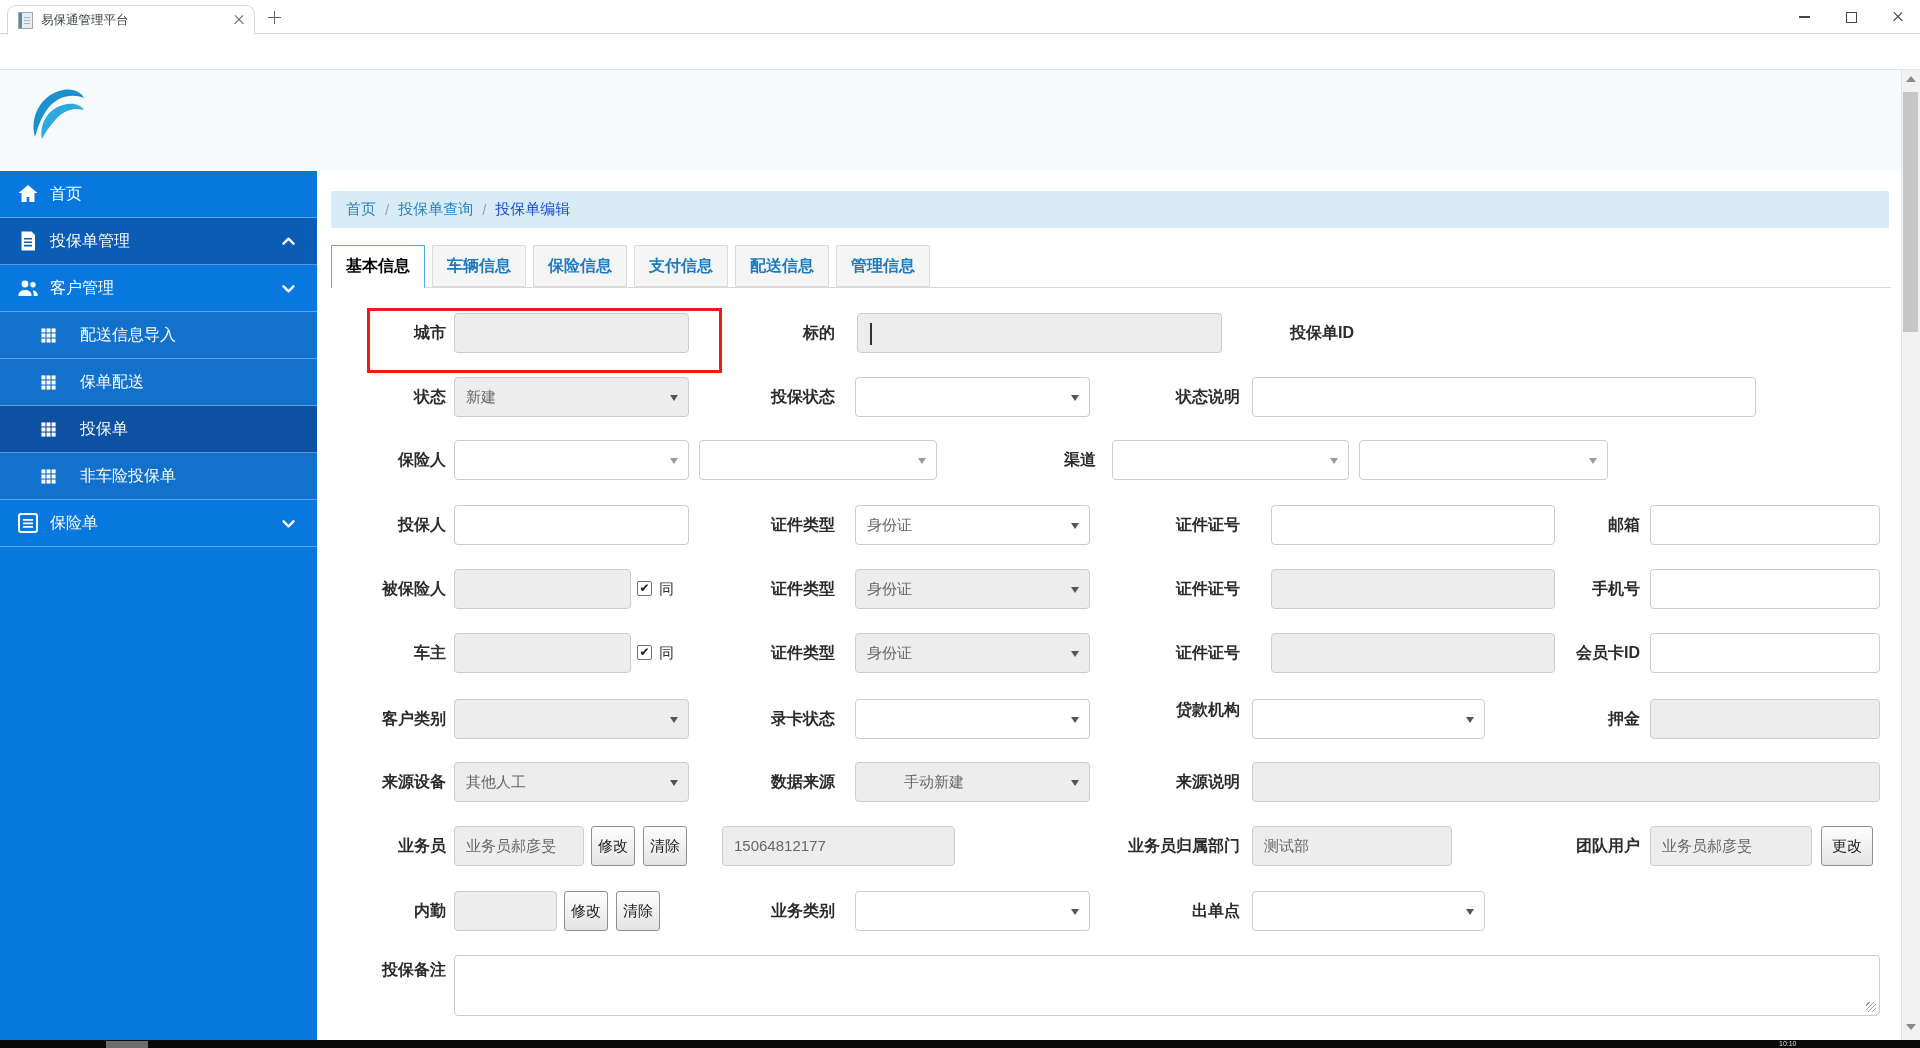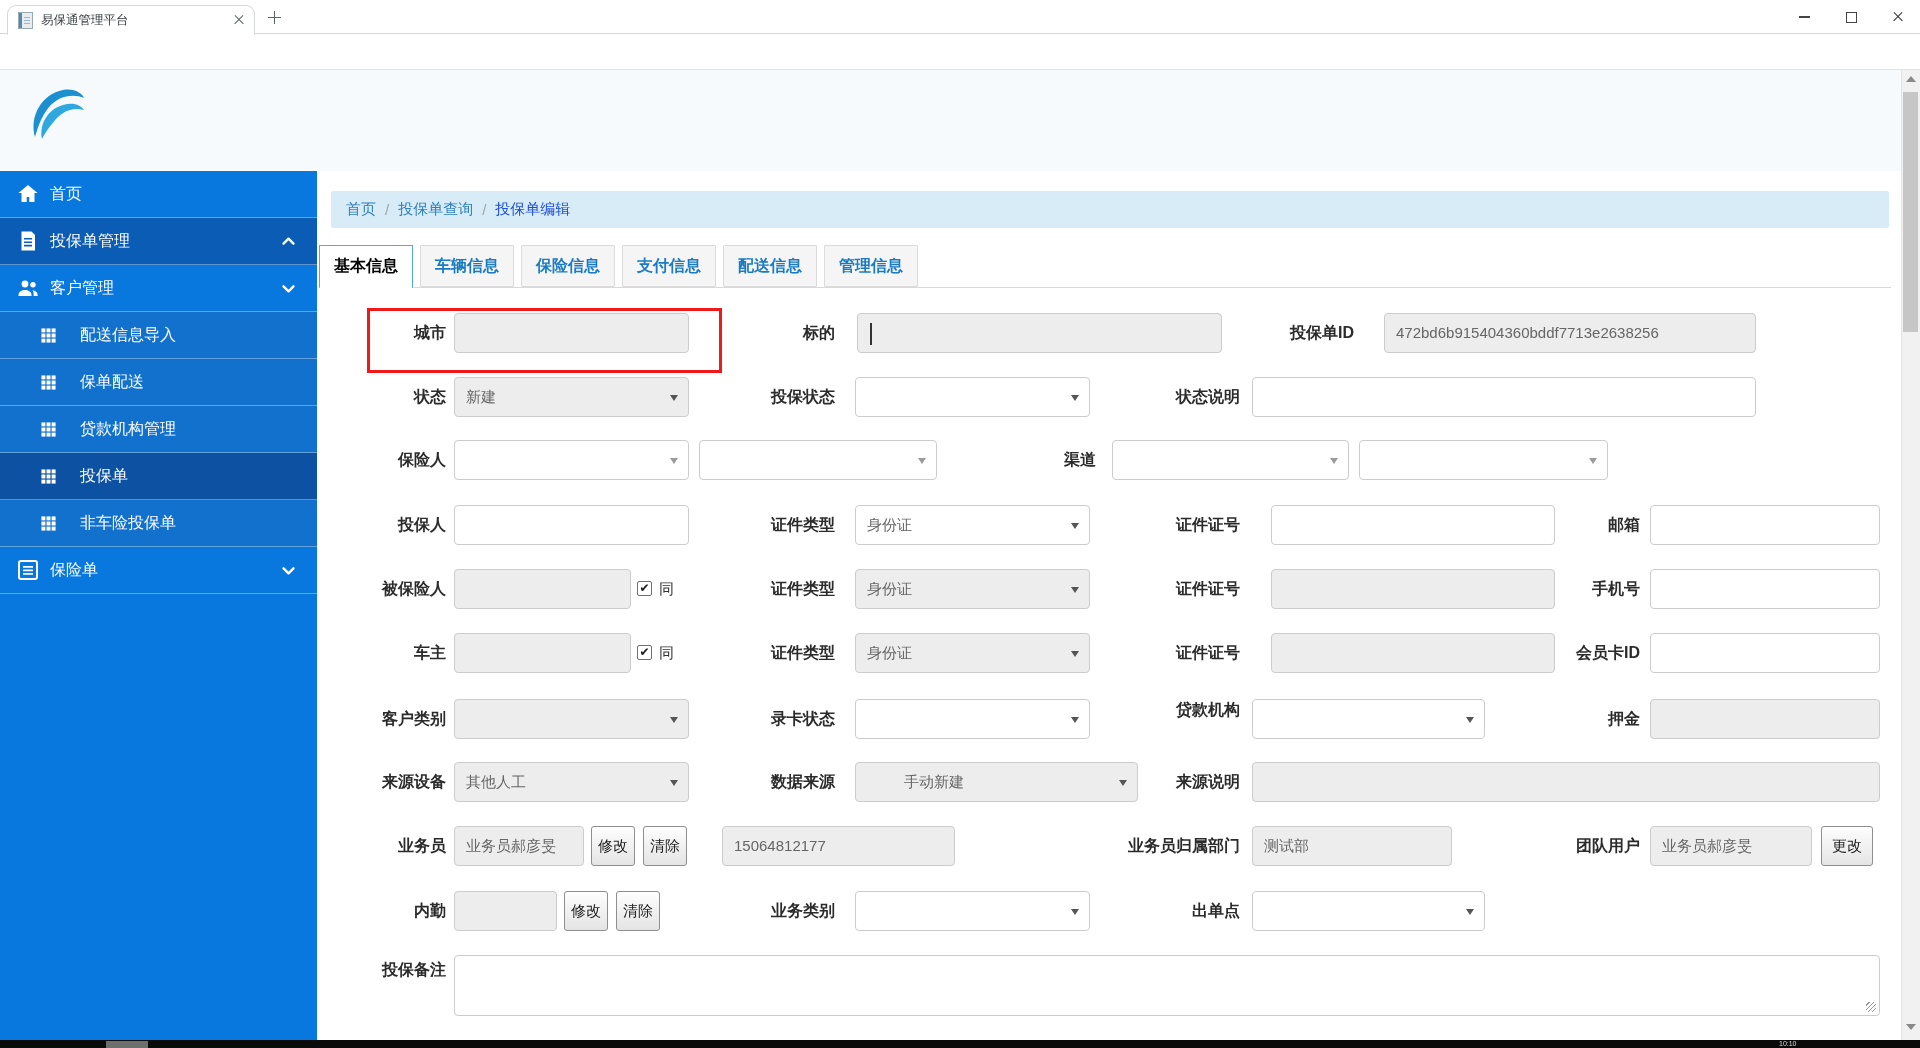--- a/index.html
+++ b/index.html
@@ -56,21 +56,21 @@
   .side-item.sub .tx{margin-left:7px;font-size:16px;}
   .side-item.sub.selected{background:#0D51A3;}
   .chev{position:absolute;right:20px;top:15px;width:17px;height:17px;}
   
   #content{left:317px;top:171px;width:1584px;height:869px;background:#fff;}
   #breadcrumb{left:14px;top:20px;width:1558px;height:37px;background:#D8ECF8;border-radius:2px;
               display:flex;align-items:center;padding-left:15px;box-sizing:border-box;font-size:15px;}
   .bc-link{color:#2D7FBE;}
   .bc-sep{color:#9DA5AB;margin:0 9px;}
   .bc-cur{color:#1d4ed8;}
-  #tabrow{left:2px;top:74px;height:28px;display:flex;z-index:2;}
+  #tabrow{left:14px;top:74px;height:28px;display:flex;z-index:2;}
   .ftab{box-sizing:border-box;padding:0 14px;line-height:40px;font-size:16px;margin-right:7px;height:42px;
         background:#F5F5F5;border:1px solid #DBDBDB;color:#1A7BC4;font-weight:600;border-radius:1px;}
   .ftab.active{background:#fff;border:1px solid #57A9DB;border-bottom:none;color:#000;font-weight:700;height:43px;}
   #tabline{left:14px;top:116px;width:1560px;height:1px;background:#D9D9D9;z-index:1;}
   #form-area{left:0;top:117px;width:1584px;height:752px;}
   
   .lbl{position:absolute;height:40px;line-height:40px;text-align:right;font-size:16px;font-weight:600;color:#2B2B2B;white-space:nowrap;}
   .ipt{position:absolute;height:40px;box-sizing:border-box;border:1px solid #CCC;border-radius:4px;background:#fff;
        font-size:15px;color:#666;line-height:38px;padding:0 11px;overflow:hidden;white-space:nowrap;}
   .gray{background:#EDEDED;}
@@ -221,66 +221,50 @@
           <rect x="2" y="9.2" width="5.6" height="5.6"></rect>
           <rect x="9.2" y="9.2" width="5.6" height="5.6"></rect>
           <rect x="16.4" y="9.2" width="5.6" height="5.6"></rect>
           <rect x="2" y="16.4" width="5.6" height="5.6"></rect>
           <rect x="9.2" y="16.4" width="5.6" height="5.6"></rect>
           <rect x="16.4" y="16.4" width="5.6" height="5.6"></rect>
         </g>
       </svg>
     <span class="tx">保单配送</span>
   </div>
-  <div class="side-item sub">
+  <div class="side-item sub selected">
     <svg class="ic" viewBox="0 0 24 24">
         <g fill="#fff">
           <rect x="2" y="2" width="5.6" height="5.6"></rect>
           <rect x="9.2" y="2" width="5.6" height="5.6"></rect>
           <rect x="16.4" y="2" width="5.6" height="5.6"></rect>
           <rect x="2" y="9.2" width="5.6" height="5.6"></rect>
           <rect x="9.2" y="9.2" width="5.6" height="5.6"></rect>
           <rect x="16.4" y="9.2" width="5.6" height="5.6"></rect>
           <rect x="2" y="16.4" width="5.6" height="5.6"></rect>
           <rect x="9.2" y="16.4" width="5.6" height="5.6"></rect>
           <rect x="16.4" y="16.4" width="5.6" height="5.6"></rect>
         </g>
       </svg>
-    <span class="tx">贷款机构管理</span>
-  </div>
-  <div class="side-item sub selected">
+    <span class="tx">投保单</span>
+  </div>
+  <div class="side-item sub">
     <svg class="ic" viewBox="0 0 24 24">
         <g fill="#fff">
           <rect x="2" y="2" width="5.6" height="5.6"></rect>
           <rect x="9.2" y="2" width="5.6" height="5.6"></rect>
           <rect x="16.4" y="2" width="5.6" height="5.6"></rect>
           <rect x="2" y="9.2" width="5.6" height="5.6"></rect>
           <rect x="9.2" y="9.2" width="5.6" height="5.6"></rect>
           <rect x="16.4" y="9.2" width="5.6" height="5.6"></rect>
           <rect x="2" y="16.4" width="5.6" height="5.6"></rect>
           <rect x="9.2" y="16.4" width="5.6" height="5.6"></rect>
           <rect x="16.4" y="16.4" width="5.6" height="5.6"></rect>
         </g>
       </svg>
-    <span class="tx">投保单</span>
-  </div>
-  <div class="side-item sub">
-    <svg class="ic" viewBox="0 0 24 24">
-        <g fill="#fff">
-          <rect x="2" y="2" width="5.6" height="5.6"></rect>
-          <rect x="9.2" y="2" width="5.6" height="5.6"></rect>
-          <rect x="16.4" y="2" width="5.6" height="5.6"></rect>
-          <rect x="2" y="9.2" width="5.6" height="5.6"></rect>
-          <rect x="9.2" y="9.2" width="5.6" height="5.6"></rect>
-          <rect x="16.4" y="9.2" width="5.6" height="5.6"></rect>
-          <rect x="2" y="16.4" width="5.6" height="5.6"></rect>
-          <rect x="9.2" y="16.4" width="5.6" height="5.6"></rect>
-          <rect x="16.4" y="16.4" width="5.6" height="5.6"></rect>
-        </g>
-      </svg>
     <span class="tx">非车险投保单</span>
   </div>
   <div class="side-item">
     <svg class="ic" viewBox="0 0 24 24">
         <rect x="3" y="3" width="18" height="18" rx="2" stroke="#fff" stroke-width="2" fill="none"></rect>
         <path d="M7 8h10v1.8H7zM7 11.5h10v1.8H7zM7 15h10v1.8H7z" fill="#fff"></path>
       </svg>
     <span class="tx">保险单</span>
     <svg class="chev" viewBox="0 0 24 24">
         <path d="M5 9l7 7 7-7" stroke="#fff" stroke-width="3.4" fill="none" stroke-linecap="round" stroke-linejoin="round"></path>
@@ -311,21 +295,20 @@
 
     <div class="abs" id="city-highlight"></div>
 
     <div class="lbl" style="left:13px;top:25px;width:116px;">城市</div>
     <div class="ipt gray" style="left:137px;top:25px;width:235px;"></div>
     <div class="lbl" style="left:398px;top:25px;width:120px;">标的</div>
     <div class="ipt gray" style="left:540px;top:25px;width:365px;">
         <span class="textcaret"></span>
       </div>
     <div class="lbl" style="left:925px;top:25px;width:112px;">投保单ID</div>
-    <div class="ipt gray" style="left:1067px;top:25px;width:372px;">472bd6b915404360bddf7713e2638256</div>
 
     <div class="lbl" style="left:13px;top:89px;width:116px;">状态</div>
     <div class="ipt gray" style="left:137px;top:89px;width:235px;"><span>新建</span><span class="caret"></span></div>
     <div class="lbl" style="left:398px;top:89px;width:120px;">投保状态</div>
     <div class="ipt" style="left:538px;top:89px;width:235px;">
         <span class="caret"></span>
       </div>
     <div class="lbl" style="left:773px;top:89px;width:150px;">状态说明</div>
     <div class="ipt" style="left:935px;top:89px;width:504px;"></div>
 
@@ -386,21 +369,21 @@
     <div class="lbl" style="left:773px;top:402px;width:150px;">贷款机构</div>
     <div class="ipt" style="left:935px;top:411px;width:233px;">
         <span class="caret"></span>
       </div>
     <div class="lbl" style="left:1203px;top:411px;width:120px;">押金</div>
     <div class="ipt gray" style="left:1333px;top:411px;width:230px;"></div>
 
     <div class="lbl" style="left:13px;top:474px;width:116px;">来源设备</div>
     <div class="ipt gray" style="left:137px;top:474px;width:235px;"><span>其他人工</span><span class="caret"></span></div>
     <div class="lbl" style="left:398px;top:474px;width:120px;">数据来源</div>
-    <div class="ipt gray" style="left:538px;top:474px;width:283px;padding-left:48px;"><span>手动新建</span><span class="caret"></span></div>
+    <div class="ipt gray" style="left:538px;top:474px;width:235px;padding-left:48px;"><span>手动新建</span><span class="caret"></span></div>
     <div class="lbl" style="left:773px;top:474px;width:150px;">来源说明</div>
     <div class="ipt gray" style="left:935px;top:474px;width:628px;"></div>
 
     <div class="lbl" style="left:13px;top:538px;width:116px;">业务员</div>
     <div class="ipt gray" style="left:137px;top:538px;width:130px;">业务员郝彦旻</div>
     <div class="btn" style="left:274px;top:538px;width:44px;">修改</div>
     <div class="btn" style="left:326px;top:538px;width:44px;">清除</div>
     <div class="ipt gray" style="left:405px;top:538px;width:233px;">15064812177</div>
     <div class="lbl" style="left:773px;top:538px;width:150px;">业务员归属部门</div>
     <div class="ipt gray" style="left:935px;top:538px;width:200px;">测试部</div>

